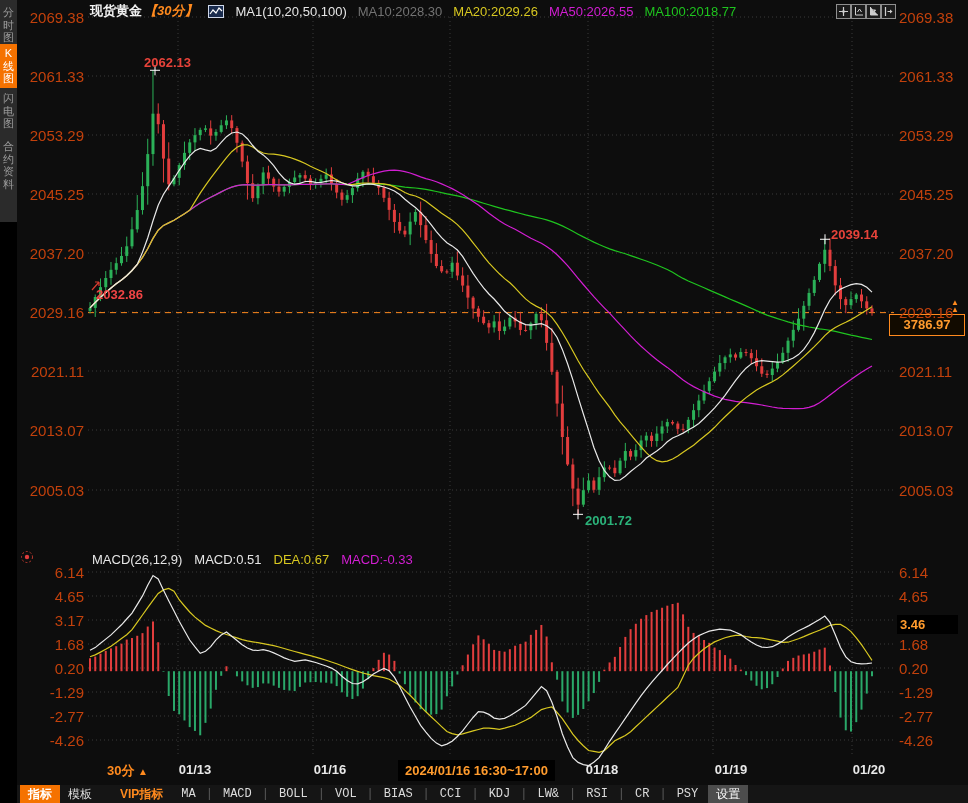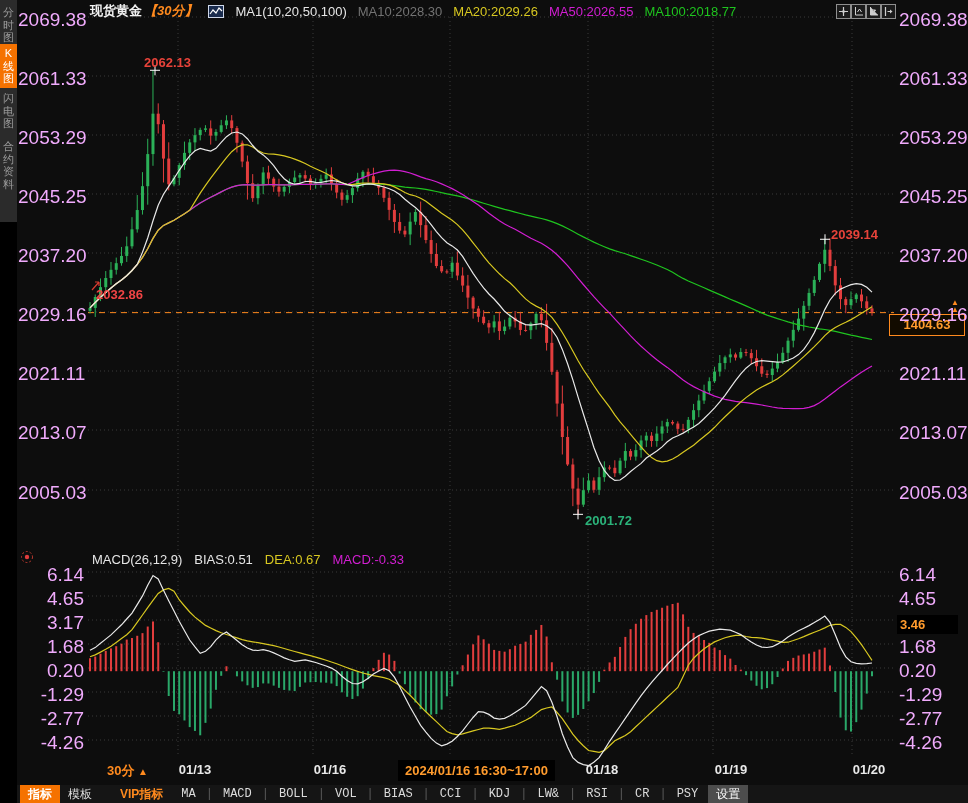--- a/index.html
+++ b/index.html
@@ -12,21 +12,21 @@
     text-align:center;word-break:break-all;cursor:pointer;padding:3px 0;}
   .side-tab.active{background:#f57200;color:#fff;}
   
   #header{position:absolute;left:90px;top:3px;height:16px;display:flex;align-items:center;gap:11px;
     font-size:13px;color:#e6e6e6;white-space:nowrap;}
   #header .seg{display:inline-block;}
   
   .tr-icon{position:absolute;top:4px;width:13px;height:13px;border:1px solid #8f8f8f;background:#1b1b1b;
     cursor:pointer;display:flex;align-items:center;justify-content:center;}
   
-  .ylab{position:absolute;font-size:19px;color:#f0abfc;}
+  .ylab{position:absolute;font-size:15px;color:#c2410c;}
   .ylab.left{left:18px;width:66px;text-align:right;}
   .ylab.right{left:899px;width:66px;text-align:left;}
   
   .anno{position:absolute;font-size:13px;font-weight:bold;white-space:nowrap;}
   #last-price-box{position:absolute;left:889px;top:314px;width:74px;height:20px;background:#120b00;
     border:1px solid #ff8a1e;color:#ff9b2d;font-size:13px;font-weight:bold;line-height:20px;text-align:center;}
   #macd-hl-box{position:absolute;left:897px;top:615px;width:58px;height:19px;background:#000;
     color:#ff9b2d;font-size:13px;font-weight:bold;line-height:19px;padding-left:3px;}
   #price-alert{position:absolute;left:948px;top:299px;color:#ff8a1e;font-size:8px;line-height:7px;
     text-align:center;width:14px;}
@@ -597,26 +597,26 @@
         <path d="M1.5 0v9M3.5 4.5h3" stroke="#cfcfcf" stroke-width="1.2" fill="none"></path>
         <path d="M6 2.5l2.5 2L6 6.5z" fill="#cfcfcf"></path>
       </svg>
   </div>
 
   <div class="anno" style="left:144px;top:55px;color:#e8433a;">2062.13</div>
   <div class="anno" style="left:831px;top:227px;color:#e8433a;">2039.14</div>
   <div class="anno" style="left:585px;top:513px;color:#2bb37a;">2001.72</div>
   <div class="anno" style="left:96px;top:287px;color:#ef4444;">2032.86</div>
 
-  <div id="last-price-box">1404.63</div>
+  <div id="last-price-box">3786.97</div>
   <div id="price-alert">▲<br>▲</div>
 
   <div id="macd-header">
     <span style="color:#e6e6e6;">MACD(26,12,9)</span>
-    <span style="color:#e6e6e6;">BIAS:0.51</span>
+    <span style="color:#e6e6e6;">MACD:0.51</span>
     <span style="color:#d8c821;">DEA:0.67</span>
     <span style="color:#d21ed2;">MACD:-0.33</span>
   </div>
 
   <div style="position:absolute;left:20px;top:550px;width:14px;height:14px;">
     <svg width="14" height="14" viewBox="0 0 14 14" style="position:static;">
       <circle cx="7" cy="7" r="5.5" fill="none" stroke="#c03a30" stroke-width="1" stroke-dasharray="2,2"></circle>
       <circle cx="7" cy="7" r="2.2" fill="#e23d3d"></circle>
     </svg>
   </div>

